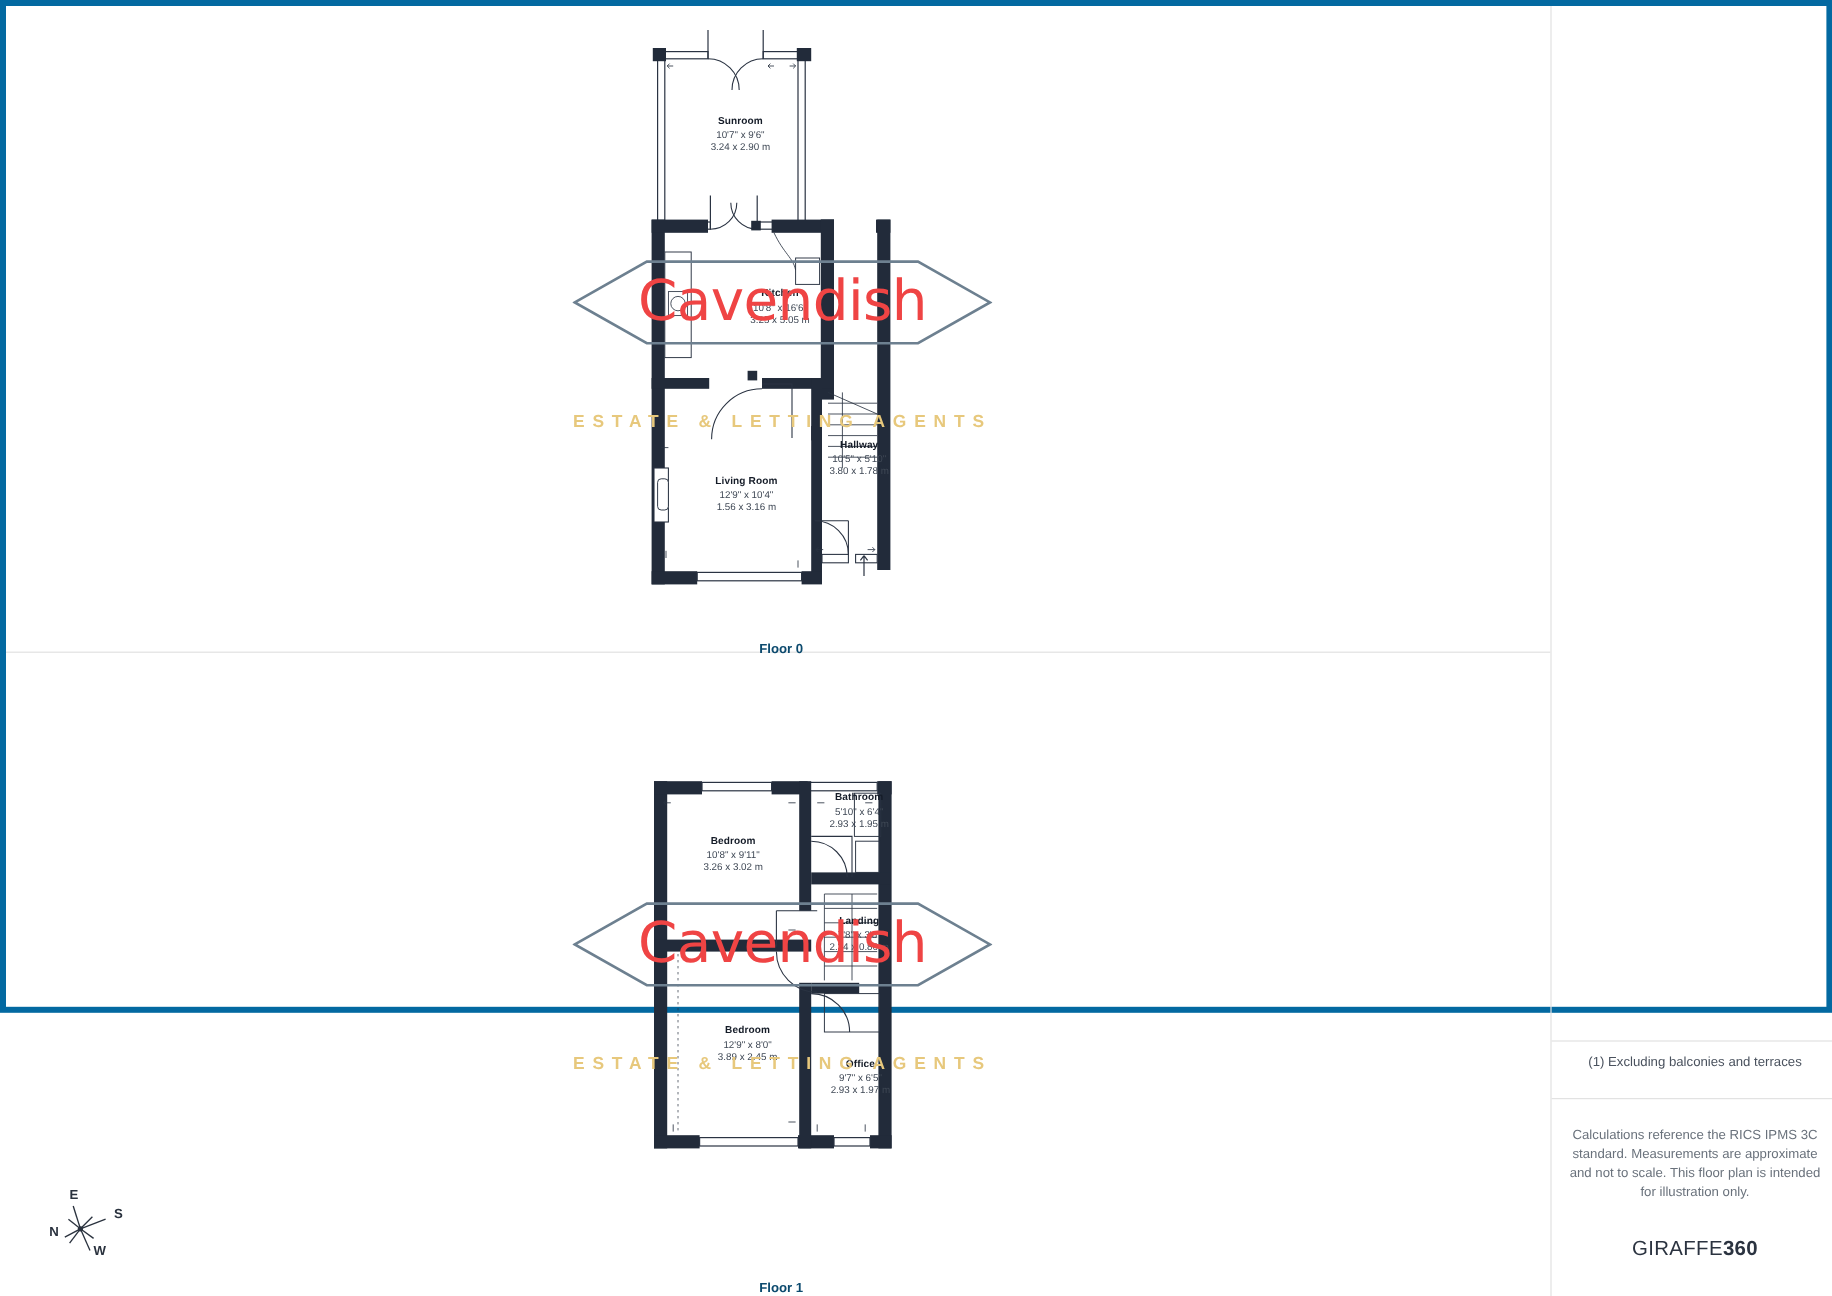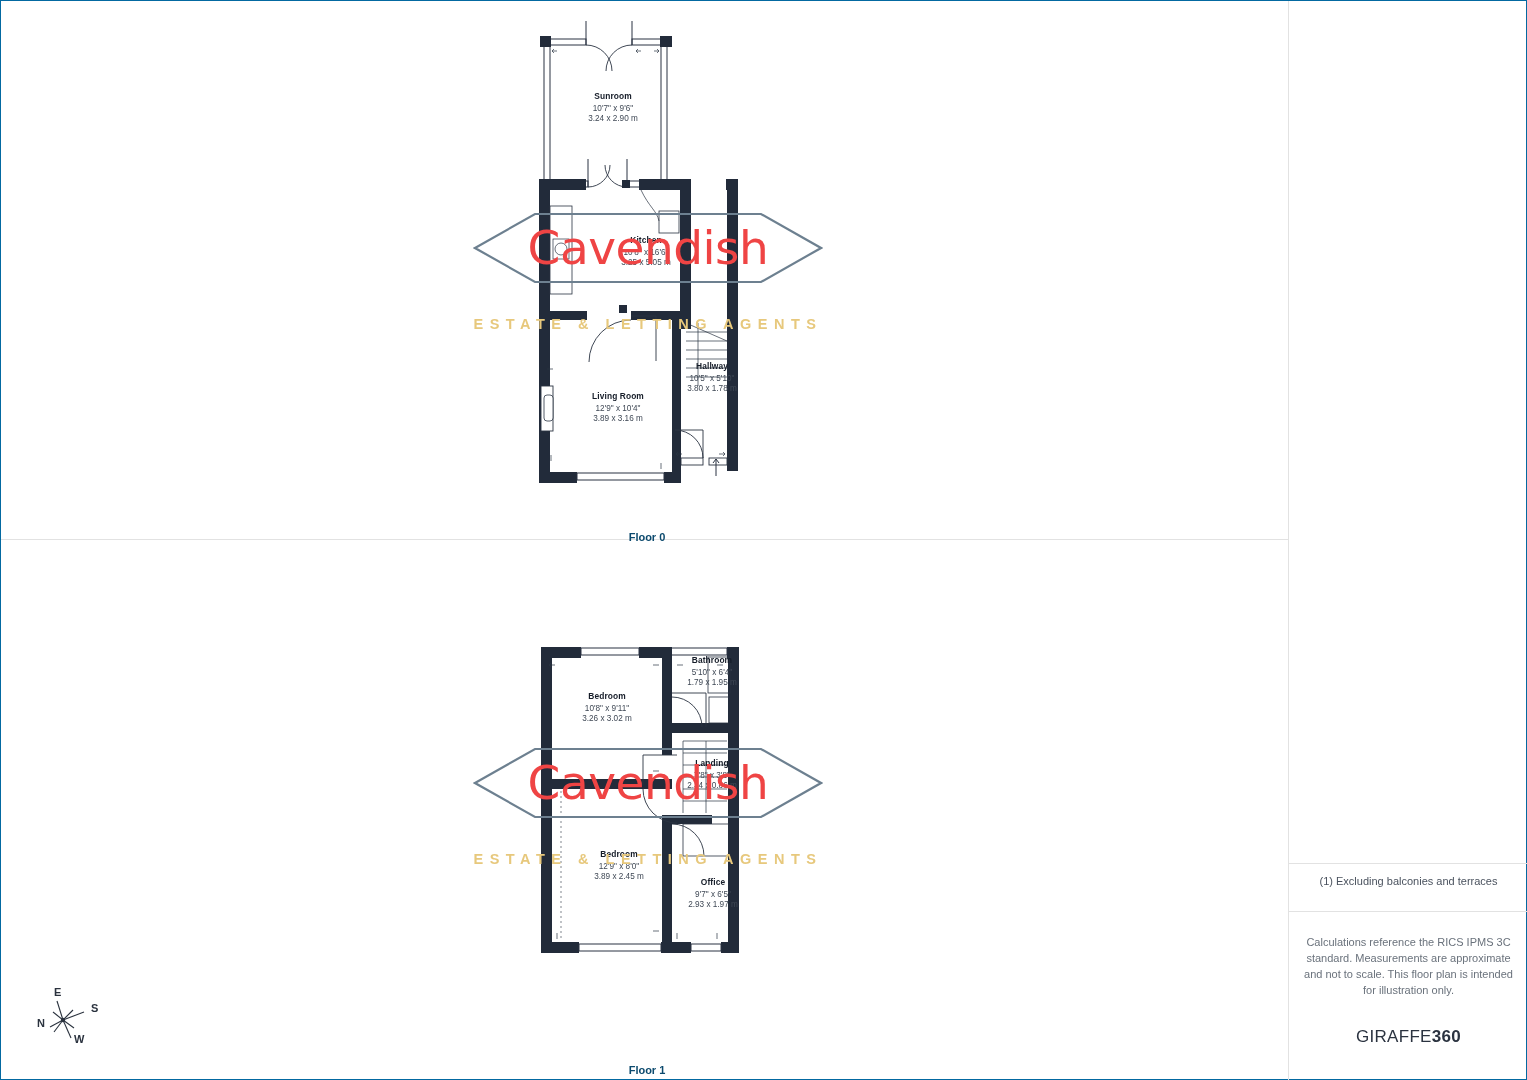--- a/index.html
+++ b/index.html
@@ -4,23 +4,23 @@
 <style>
   * { box-sizing: border-box; margin: 0; padding: 0; }
   html, body {
     width: 1527px; height: 1080px;
     background: #ffffff;
     font-family: "Liberation Sans", sans-serif;
     overflow: hidden;
   }
   .page {
     position: relative;
-    width: 1527px; height: 1080px;
+    width: 1527px; height: 844px;
     background: #ffffff;
-    border: 1px solid #0369a1;
+    border: 5px solid #0369a1;
   }
 
   
   .v-divider {
     position: absolute; top: 0; left: 1287px;
     width: 1px; height: 1080px; background: #e2e2e2;
   }
   .h-divider-left {
     position: absolute; left: 0; top: 538px;
     width: 1287px; height: 1px; background: #e2e2e2;
@@ -99,20 +99,21 @@
   .wm-hex { position: absolute; left: 0; top: 0; }
   .wm-text {
     position: absolute; width: 100%; text-align: center;
     font-size: 47px; color: #ef4444; font-weight: normal;
     letter-spacing: -0.5px; font-family: "DejaVu Sans", sans-serif;
   }
   .wm-sub {
     position: absolute; width: 100%; text-align: center;
     font-size: 14.5px; color: #e7c87c; font-weight: bold;
     letter-spacing: 6.5px;
+    margin-top: 24px;
   }
 
   
   .compass { position: absolute; left: 28px; top: 975px; width: 90px; height: 85px; }
   .compass .cl {
     position: absolute; font-size: 11px; font-weight: bold; color: #2a323e;
   }
 </style>
 </head>
 <body>
@@ -300,39 +301,39 @@
 
   <div class="room" style="left:645px; top:234px;">
     <div class="rname">Kitchen</div>
     <div class="rdim">10'8" x 16'6"</div>
     <div class="rdim rdim2">3.25 x 5.05 m</div>
   </div>
 
   <div class="room" style="left:617px; top:390px;">
     <div class="rname">Living Room</div>
     <div class="rdim">12'9" x 10'4"</div>
-    <div class="rdim rdim2">3.89 x 3.16 m</div>
+    <div class="rdim rdim2">1.56 x 3.16 m</div>
   </div>
 
   <div class="room" style="left:711px; top:360px;">
     <div class="rname">Hallway</div>
     <div class="rdim">10'5" x 5'10"</div>
     <div class="rdim rdim2">3.80 x 1.78 m</div>
   </div>
 
   <div class="room" style="left:606px; top:690px;">
     <div class="rname">Bedroom</div>
     <div class="rdim">10'8" x 9'11"</div>
     <div class="rdim rdim2">3.26 x 3.02 m</div>
   </div>
 
   <div class="room" style="left:711px; top:654px;">
     <div class="rname">Bathroom</div>
     <div class="rdim">5'10" x 6'4"</div>
-    <div class="rdim rdim2">1.79 x 1.95 m</div>
+    <div class="rdim rdim2">2.93 x 1.95 m</div>
   </div>
 
   <div class="room" style="left:711px; top:757px;">
     <div class="rname">Landing</div>
     <div class="rdim">7'8" x 3'8"</div>
     <div class="rdim rdim2">2.34 x 0.86 m</div>
   </div>
 
   <div class="room" style="left:618px; top:848px;">
     <div class="rname">Bedroom</div>

